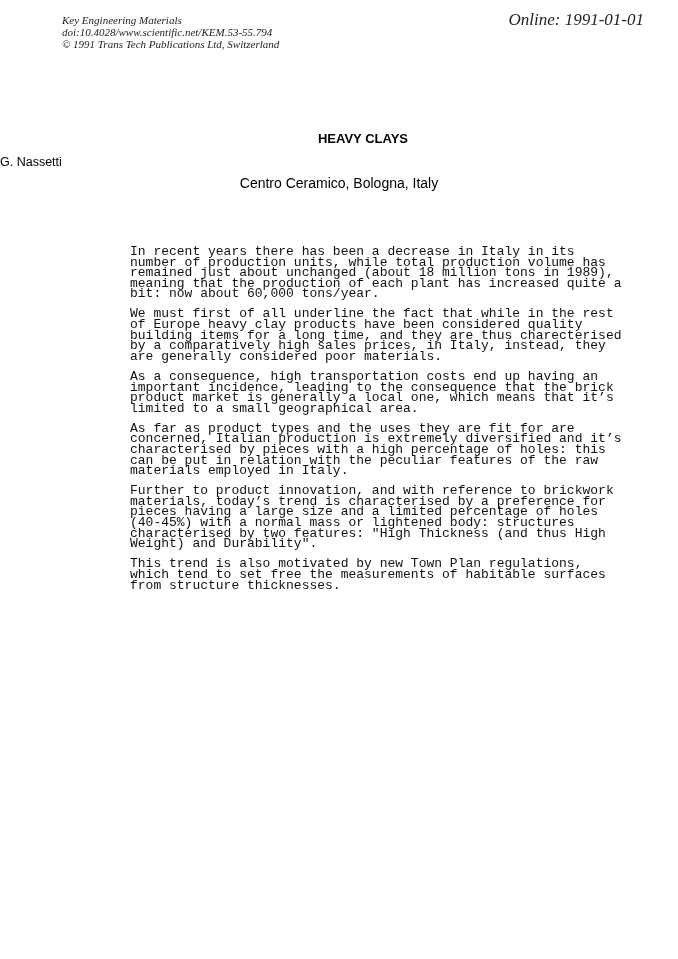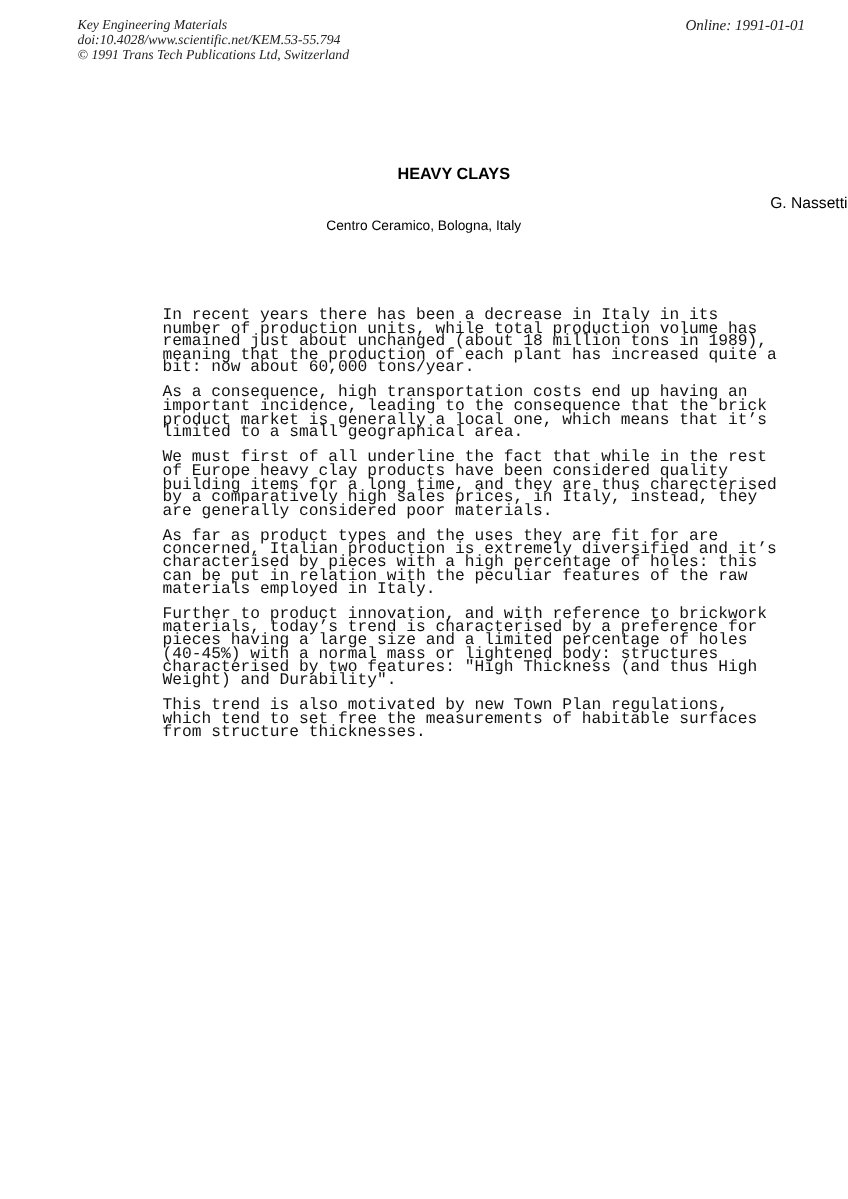--- a/index.html
+++ b/index.html
@@ -6,33 +6,33 @@
   body { width: 678px; height: 959px; position: relative; overflow: hidden; color: #000; }
   .header-left {
     position: absolute; left: 62px; top: 14px;
     font-family: "Liberation Serif", serif; font-style: italic;
     font-size: 11px; line-height: 12px; color: #222;
   }
   .header-left div { white-space: nowrap; }
   .header-right {
     position: absolute; right: 34px; top: 14px;
     font-family: "Liberation Serif", serif; font-style: italic;
-    font-size: 12px; line-height: 12px; color: #222;
+    font-size: 17px; line-height: 12px; color: #222;
   }
   .title {
     position: absolute; left: 0; width: 678px; top: 131px; text-align: center;
     font-family: "Liberation Sans", sans-serif; font-weight: bold; font-size: 13px; margin-left: 24px;
   }
   .author {
-    position: absolute; left: 0; width: 678px; top: 155px; text-align: right;
+    position: absolute; left: 0; width: 678px; top: 155px; text-align: left;
     font-family: "Liberation Sans", sans-serif; font-size: 12.5px;
   }
   .affil {
     position: absolute; left: 0; width: 678px; top: 175px; text-align: center;
-    font-family: "Liberation Sans", sans-serif; font-size: 11px;
+    font-family: "Liberation Sans", sans-serif; font-size: 14px;
   }
   .body {
     position: absolute; left: 130px; top: 247px; width: 430px;
     font-family: "Liberation Mono", monospace; font-size: 13px; line-height: 10.6px;
     color: #111;
   }
   .para { margin: 0 0 9.5px 0; white-space: pre; }
 </style>
 </head>
 <body>
@@ -47,29 +47,29 @@
 <div class="title">HEAVY CLAYS</div>
 <div class="author">G. Nassetti</div>
 <div class="affil">Centro Ceramico, Bologna, Italy</div>
 
 <div class="body">
   <p class="para">In recent years there has been a decrease in Italy in its
 number of production units, while total production volume has
 remained just about unchanged (about 18 million tons in 1989),
 meaning that the production of each plant has increased quite a
 bit: now about 60,000 tons/year.</p>
-  <p class="para">As a consequence, high transportation costs end up having an
-important incidence, leading to the consequence that the brick
-product market is generally a local one, which means that it’s
-limited to a small geographical area.</p>
   <p class="para">We must first of all underline the fact that while in the rest
 of Europe heavy clay products have been considered quality
 building items for a long time, and they are thus charecterised
 by a comparatively high sales prices, in Italy, instead, they
 are generally considered poor materials.</p>
+  <p class="para">As a consequence, high transportation costs end up having an
+important incidence, leading to the consequence that the brick
+product market is generally a local one, which means that it’s
+limited to a small geographical area.</p>
   <p class="para">As far as product types and the uses they are fit for are
 concerned, Italian production is extremely diversified and it’s
 characterised by pieces with a high percentage of holes: this
 can be put in relation with the peculiar features of the raw
 materials employed in Italy.</p>
   <p class="para">Further to product innovation, and with reference to brickwork
 materials, today’s trend is characterised by a preference for
 pieces having a large size and a limited percentage of holes
 (40-45%) with a normal mass or lightened body: structures
 characterised by two features: "High Thickness (and thus High

